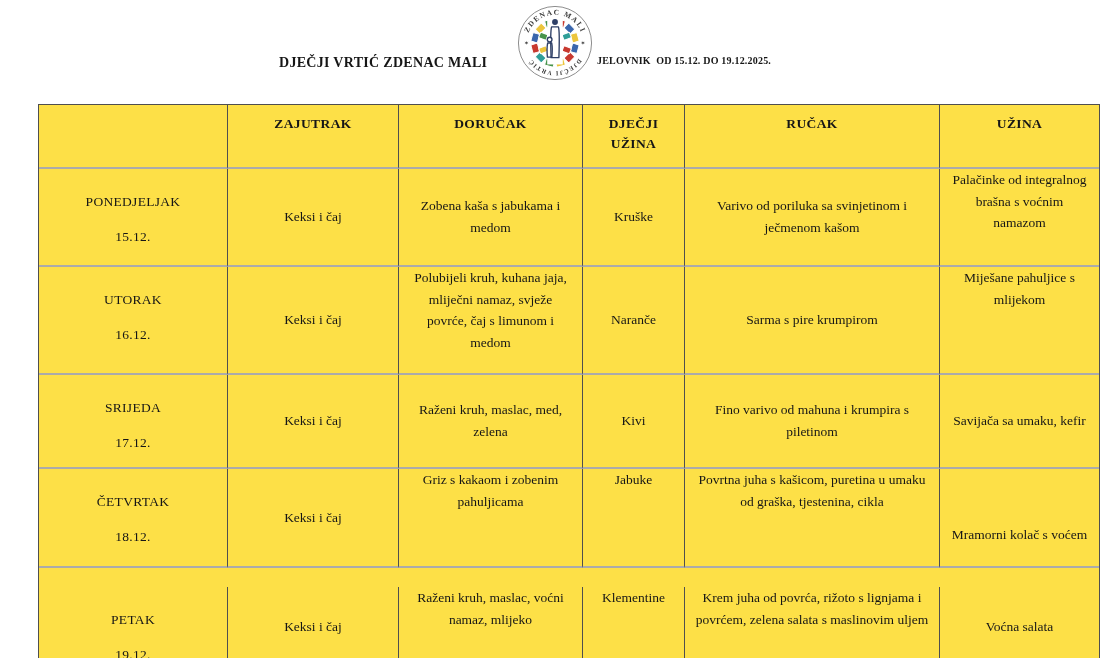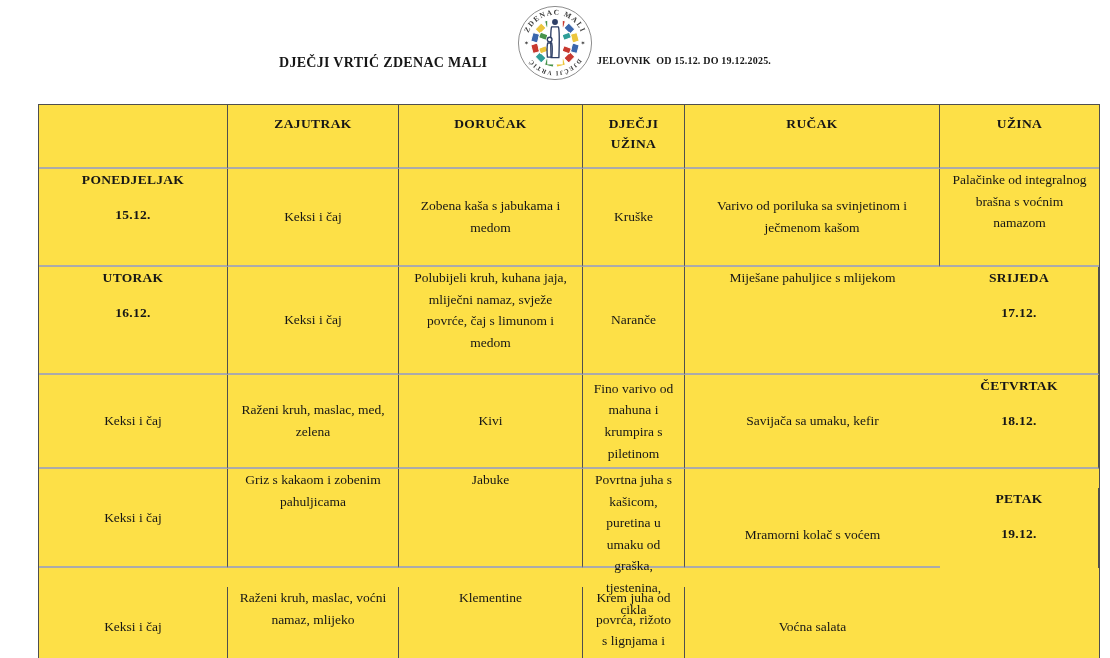--- a/index.html
+++ b/index.html
@@ -75,22 +75,22 @@
   .head-cell {
     justify-content: flex-start;
     padding-top: 9px;
     font-weight: bold;
     font-size: 13.5px;
     letter-spacing: 0.4px;
     line-height: 1.45;
   }
   .day-cell {
     justify-content: flex-start;
-    padding-top: 3px;
-    font-weight: bold;
+    padding-top: 25px;
+    font-weight: normal;
     letter-spacing: 0.3px;
     line-height: 1.2;
   }
   .day-cell .date { margin-top: 19px; }
   .v-top  { justify-content: flex-start; padding-top: 0; }
   .v-mid  { justify-content: center; }
   .v-low  { justify-content: flex-end; padding-bottom: 20px; }
 </style>
 </head>
 <body>
@@ -163,20 +163,21 @@
     <div class="cell v-mid">Varivo od poriluka sa svinjetinom i ječmenom kašom</div>
     <div class="cell v-top last-col">Palačinke od integralnog brašna s voćnim namazom</div>
 
     <div class="cell day-cell">
       <div>UTORAK</div>
       <div class="date">16.12.</div>
     </div>
     <div class="cell v-mid">Keksi i čaj</div>
     <div class="cell v-top">Polubijeli kruh, kuhana jaja, mliječni namaz, svježe povrće, čaj s limunom i medom</div>
     <div class="cell v-mid">Naranče</div>
+    <div class="cell v-mid">Sarma s pire krumpirom</div>
     <div class="cell v-top last-col">Miješane pahuljice s mlijekom</div>
 
     <div class="cell day-cell">
       <div>SRIJEDA</div>
       <div class="date">17.12.</div>
     </div>
     <div class="cell v-mid">Keksi i čaj</div>
     <div class="cell v-mid">Raženi kruh, maslac, med, zelena</div>
     <div class="cell v-mid">Kivi</div>
     <div class="cell v-mid">Fino varivo od mahuna i krumpira s piletinom</div>

